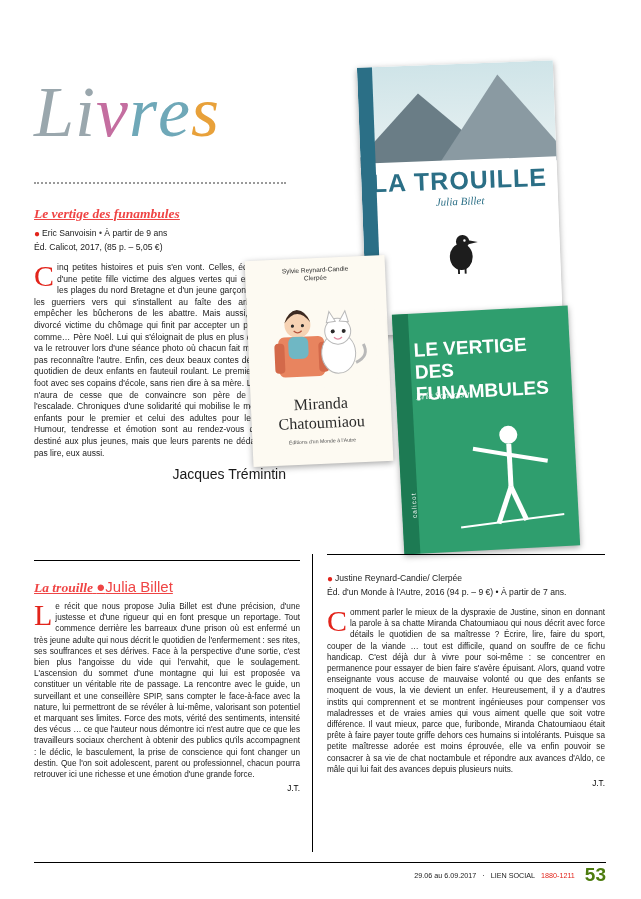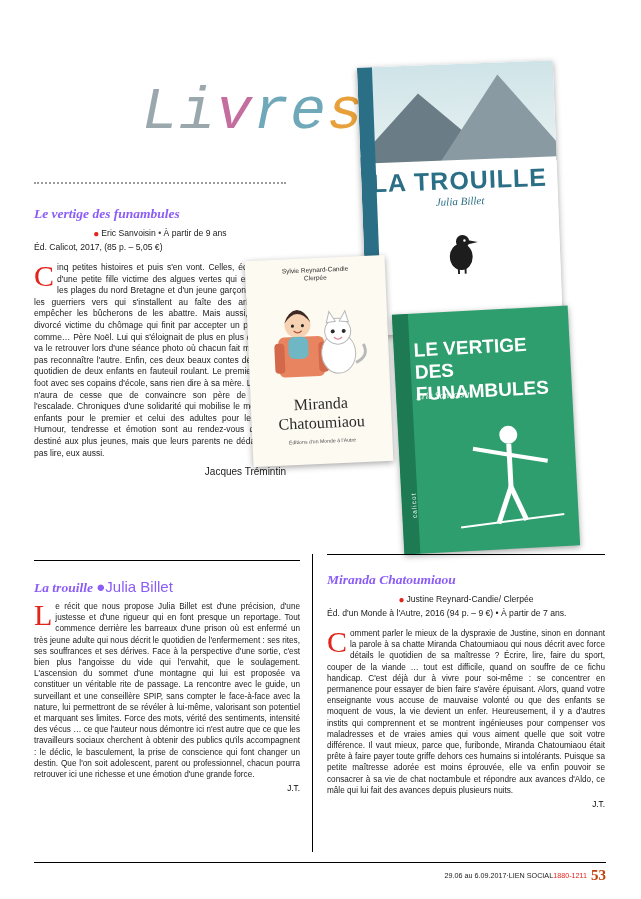--- a/index.html
+++ b/index.html
@@ -18,27 +18,26 @@
 
   
   .masthead {
     position: absolute;
     left: 34px;
     top: 62px;
     width: 330px;
     height: 110px;
   }
   .masthead-word {
-    font-family: Liberation Mono, monospace;
+    font-family: Liberation Serif, serif;
     font-style: italic;
-    font-size: 60px;
+    font-size: 72px;
     line-height: 100px;
     letter-spacing: 1px;
     white-space: nowrap;
-    text-align: right;
   }
   .masthead-word span { display: inline-block; }
 
   .dotted-rule {
     position: absolute;
     left: 34px;
     top: 182px;
     width: 252px;
     border-top: 2px dotted #9a9a9a;
   }
@@ -48,29 +47,29 @@
     position: absolute;
     left: 34px;
     top: 206px;
     width: 252px;
   }
   .art-title {
     font-family: "Liberation Serif", serif;
     font-style: italic;
     font-weight: bold;
     font-size: 13.5px;
-    color: #8b5cf6;
+    color: #ef4444;
     margin: 0 0 5px 0;
+    text-decoration: underline;
   }
   .byline {
     font-size: 8.6px;
     line-height: 12.5px;
     color: #1a1a1a;
     margin: 0 0 1px 0;
-    text-align: center;
   }
   .byline .bullet {
     color: #e2241b;
     font-size: 10px;
     line-height: 8px;
     vertical-align: middle;
     margin-right: 2px;
   }
   .byline .sep { color: #444; }
   .ref {
@@ -90,21 +89,21 @@
   .body-text .dropcap {
     float: left;
     font-family: "Liberation Serif", serif;
     font-size: 30px;
     line-height: 24px;
     padding: 2px 3px 0 0;
     color: #e2241b;
     font-weight: normal;
   }
   .signature {
-    font-size: 10px;
+    font-size: 14px;
     text-align: right;
     margin-top: 7px;
     color: #1a1a1a;
   }
 
   
   .cover {
     position: absolute;
     box-shadow: 0 2px 6px rgba(0,0,0,0.35);
     overflow: hidden;
@@ -288,29 +287,30 @@
     border-top: 1px solid #000;
   }
   .footer {
     position: absolute;
     left: 34px;
     top: 868px;
     width: 572px;
     display: flex;
     justify-content: flex-end;
     align-items: center;
+    gap: 6px;
     font-size: 7.2px;
     color: #1a1a1a;
   }
   .footer .issue { color: #e2241b; }
   .folio {
-    font-family: Liberation Serif, serif;
+    font-family: Liberation Sans, sans-serif;
     font-weight: bold;
-    font-size: 15px;
-    color: #c2410c;
+    font-size: 19px;
+    color: #4d7c0f;
     margin-left: 4px;
     line-height: 14px;
   }
 </style>
 </head>
 <body>
 
 <div class="masthead">
   <div class="masthead-word">
     <span style="color:#9aa7ad">L</span><span style="color:#9aa7ad">i</span><span style="color:#c46ea0">v</span><span style="color:#6fa8b8">r</span><span style="color:#6fa8b8">e</span><span style="color:#e8a13a">s</span>
@@ -407,21 +407,20 @@
       <span class="bullet">●</span><span>Julia Billet</span>
     </span>
   </h2>
   <div class="body-text">
     <span class="dropcap">L</span><span>e récit que nous propose Julia Billet est d'une précision, d'une justesse et d'une rigueur qui en font presque un reportage. Tout commence derrière les barreaux d'une prison où est enfermé un très jeune adulte qui nous décrit le quotidien de l'enfermement : ses rites, ses souffrances et ses dérives. Face à la perspective d'une sortie, c'est bien plus l'angoisse du vide qui l'envahit, que le soulagement. L'ascension du sommet d'une montagne qui lui est proposée va constituer un véritable rite de passage. La rencontre avec le guide, un surveillant et une conseillère SPIP, sans compter le face-à-face avec la nature, lui permettront de se révéler à lui-même, valorisant son potentiel et marquant ses limites. Force des mots, vérité des sentiments, intensité des vécus … ce que l'auteur nous démontre ici n'est autre que ce que les travailleurs sociaux cherchent à obtenir des publics qu'ils accompagnent : le déclic, le basculement, la prise de conscience qui font changer un destin. Que l'on soit adolescent, parent ou professionnel, chacun pourra retrouver ici une richesse et une émotion d'une grande force.</span>
   </div>
   <p class="inits">J.T.</p>
 </div>
 
 <div class="col-br">
-  <h2 class="art-title">Miranda Chatoumiaou</h2>
   <p class="byline">
     <span class="bullet">●</span><span>Justine Reynard-Candie/ Clerpée</span>
   </p>
   <p class="ref">
     <span>Éd. d'un Monde à l'Autre, 2016 (94 p. – 9 €)</span>
     <span class="sep"> • </span><span>À partir de 7 ans.</span>
   </p>
   <div class="body-text">
     <span class="dropcap">C</span><span>omment parler le mieux de la dyspraxie de Justine, sinon en donnant la parole à sa chatte Miranda Chatoumiaou qui nous décrit avec force détails le quotidien de sa maîtresse ? Écrire, lire, faire du sport, couper de la viande … tout est difficile, quand on souffre de ce fichu handicap. C'est déjà dur à vivre pour soi-même : se concentrer en permanence pour essayer de bien faire s'avère épuisant. Alors, quand votre enseignante vous accuse de mauvaise volonté ou que des enfants se moquent de vous, la vie devient un enfer. Heureusement, il y a d'autres instits qui comprennent et se montrent ingénieuses pour compenser vos maladresses et de vraies amies qui vous aiment quelle que soit votre différence. Il vaut mieux, parce que, furibonde, Miranda Chatoumiaou était prête à faire payer toute griffe dehors ces humains si intolérants. Puisque sa petite maîtresse adorée est moins éprouvée, elle va enfin pouvoir se consacrer à sa vie de chat noctambule et répondre aux avances d'Aldo, ce mâle qui lui fait des avances depuis plusieurs nuits.</span>
   </div>

